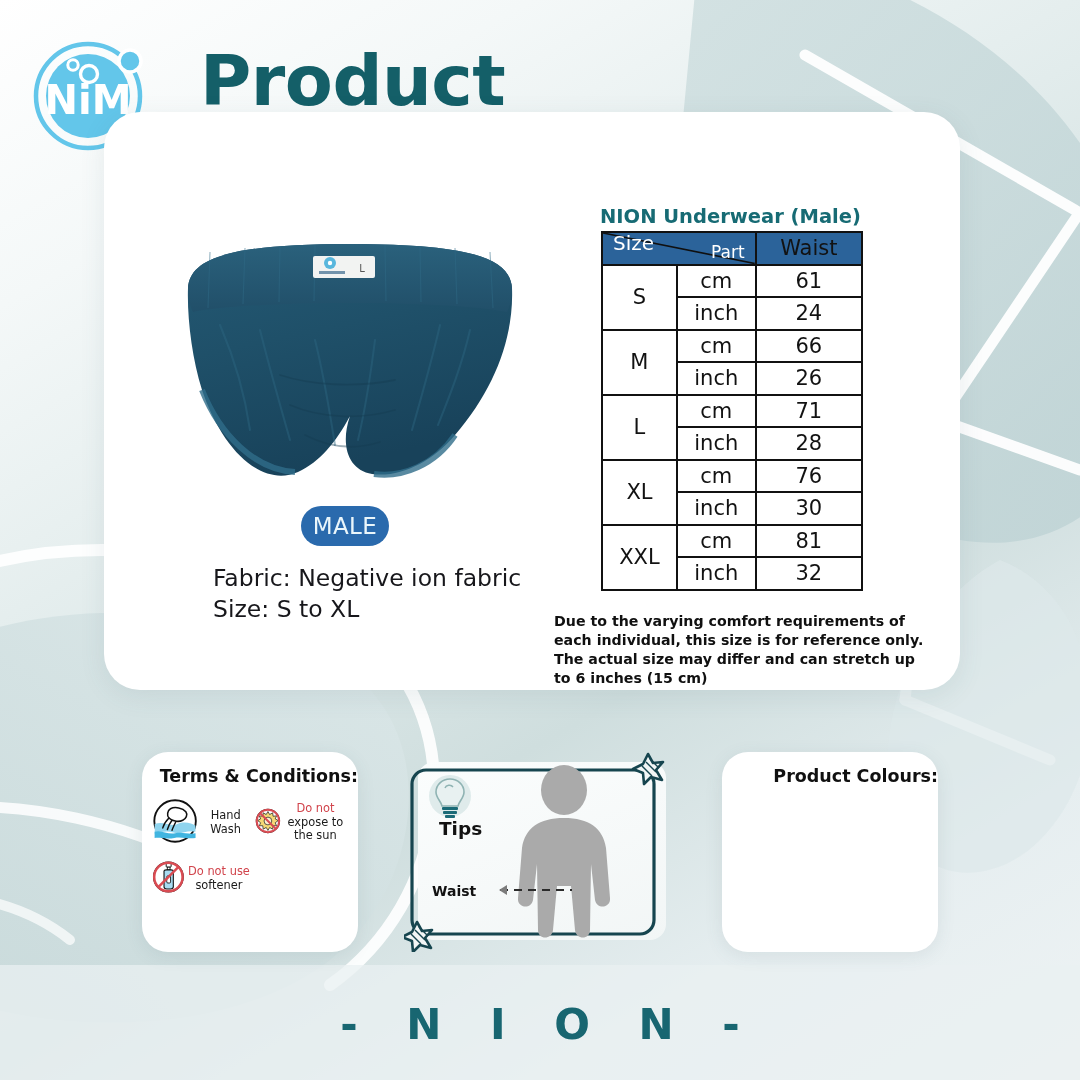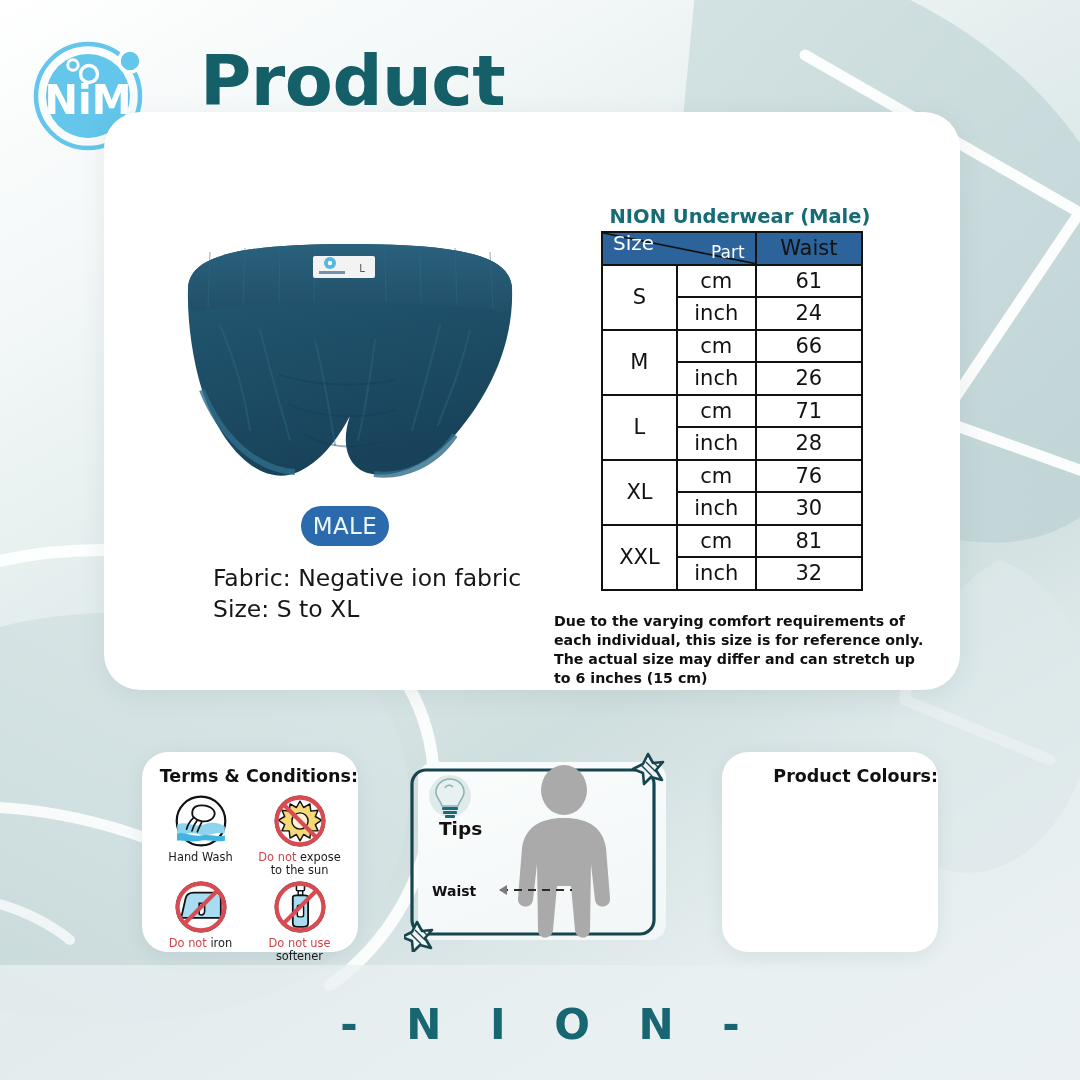--- a/index.html
+++ b/index.html
@@ -42,21 +42,21 @@
     font-size:23px;font-weight:400;letter-spacing:.4px;
     display:flex;align-items:center;justify-content:center;
   }
   .fabric-lines{
     position:absolute;left:213px;top:563px;width:420px;
     font-size:23.5px;color:#17171b;line-height:1.34;font-weight:400;
   }
 
   
   .tbl-title{
-    position:absolute;left:600px;top:205px;width:280px;text-align:center;
+    position:absolute;left:600px;top:205px;width:280px;text-align:left;
     font-size:19.5px;color:#176b74;font-weight:600;
   }
   .sizetable{
     position:absolute;left:601px;top:231px;width:262px;
     border-collapse:collapse;border:2.5px solid #111;
     background:#fff;
   }
   .sizetable td,.sizetable th{
     border:2.2px solid #111;text-align:center;color:#121212;
     font-size:21px;font-weight:400;padding:0;height:30.5px;
@@ -89,21 +89,21 @@
 
   .panel-head{
     text-align:right;font-size:17.5px;font-weight:600;color:#101010;
     margin-top:14px;
   }
 
   .care-grid{
     display:grid;grid-template-columns:1fr 1fr;gap:2px 2px;
     margin-top:8px;padding:0 10px;
   }
-  .care-item{display:flex;flex-direction:column;align-items:center;}
+  .care-item{display:flex;align-items:center;}
   .care-ico{width:54px;height:54px;display:block;}
   .care-lbl{
     font-size:11.4px;text-align:center;line-height:1.18;margin-top:3px;color:#1b1b1b;
   }
   .care-lbl .red{color:#d1434b;}
 
   
   .col-grid{
     display:grid;grid-template-columns:1fr 1fr;gap:2px 4px;
     margin-top:9px;padding:0 18px;
@@ -368,32 +368,20 @@
                    L26 45 L19 49 L18 41 L10 41 L13 34 L6 29 L13 25 L10 18 L18 19 L19 11 L26 15 Z" fill="#f5d976" stroke="#111" stroke-width="1.6" stroke-linejoin="round"></path>
           <circle cx="30" cy="30" r="9" fill="#fdf3d2" stroke="#111" stroke-width="1.6"></circle>
           <circle cx="30" cy="30" r="26" fill="none" stroke="#d94b52" stroke-width="4.6"></circle>
           <line x1="12" y1="12" x2="48" y2="48" stroke="#d94b52" stroke-width="4.6"></line>
         </svg>
         <div class="care-lbl">
           <span class="red">Do not </span><span>expose to the sun</span>
         </div>
       </div>
 
-      <div class="care-item">
-        <svg class="care-ico" viewBox="0 0 60 60">
-          <circle cx="30" cy="30" r="27" fill="#ffffff" stroke="#111" stroke-width="2.4"></circle>
-          <path d="M8 42 L13 20 C14 16 18 14 22 14 L46 14 C50 14 52 17 52 21 L52 42 Z" fill="#a8dcf2" stroke="#111" stroke-width="2" stroke-linejoin="round"></path>
-          <path d="M28 26 L34 26 L34 35 C34 38 31 40 28 38 Z" fill="#ffffff" stroke="#111" stroke-width="1.8"></path>
-          <circle cx="30" cy="30" r="26" fill="none" stroke="#d94b52" stroke-width="4.6"></circle>
-          <line x1="12" y1="48" x2="48" y2="12" stroke="#d94b52" stroke-width="4.6"></line>
-        </svg>
-        <div class="care-lbl">
-          <span class="red">Do not </span><span>iron</span>
-        </div>
-      </div>
 
       <div class="care-item">
         <svg class="care-ico" viewBox="0 0 60 60">
           <circle cx="30" cy="30" r="27" fill="#ffffff" stroke="#111" stroke-width="2.4"></circle>
           <rect x="26" y="5" width="9" height="7" rx="1.5" fill="#ffffff" stroke="#111" stroke-width="1.8"></rect>
           <rect x="28" y="12" width="5" height="5" fill="#ffffff" stroke="#111" stroke-width="1.6"></rect>
           <path d="M22 19 C22 17 24 17 26 17 L35 17 C37 17 39 17 39 19 L39 48 C39 51 37 52 34 52 L27 52 C24 52 22 51 22 48 Z" fill="#a8dcf2" stroke="#111" stroke-width="2"></path>
           <rect x="27" y="28" width="7" height="13" rx="2" fill="#ffffff" stroke="#111" stroke-width="1.6"></rect>
           <circle cx="30" cy="30" r="26" fill="none" stroke="#d94b52" stroke-width="4.6"></circle>
           <line x1="12" y1="48" x2="48" y2="12" stroke="#d94b52" stroke-width="4.6"></line>

